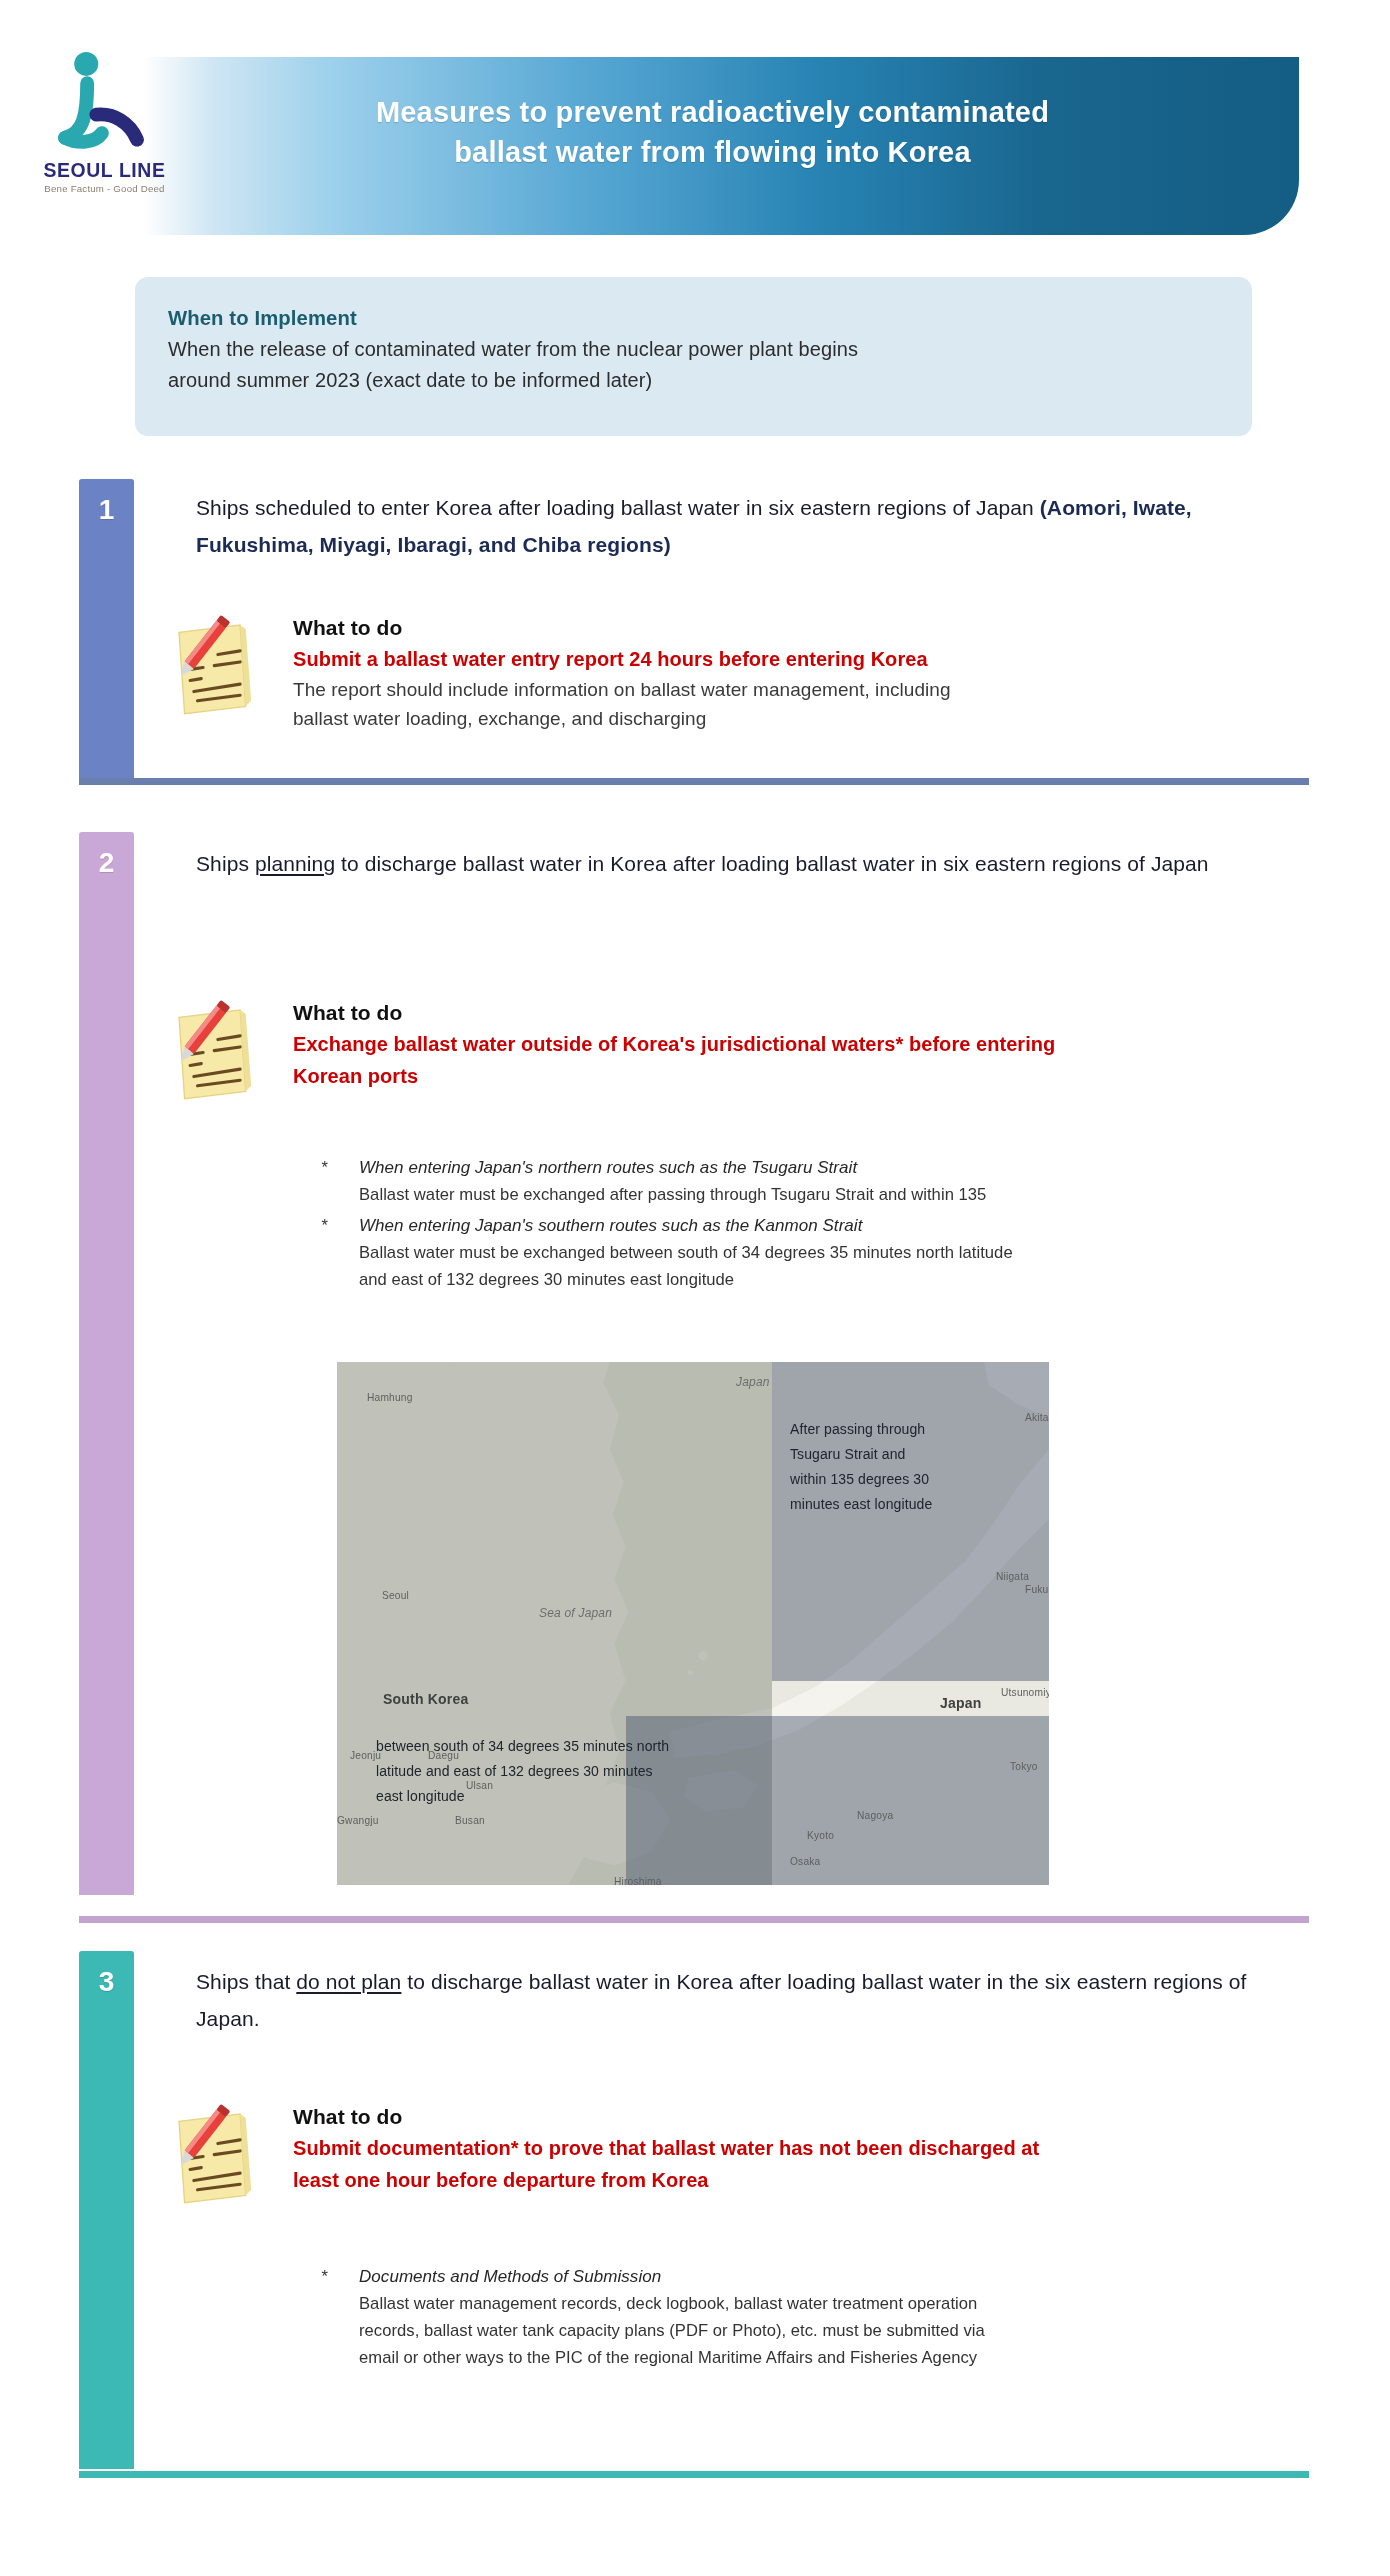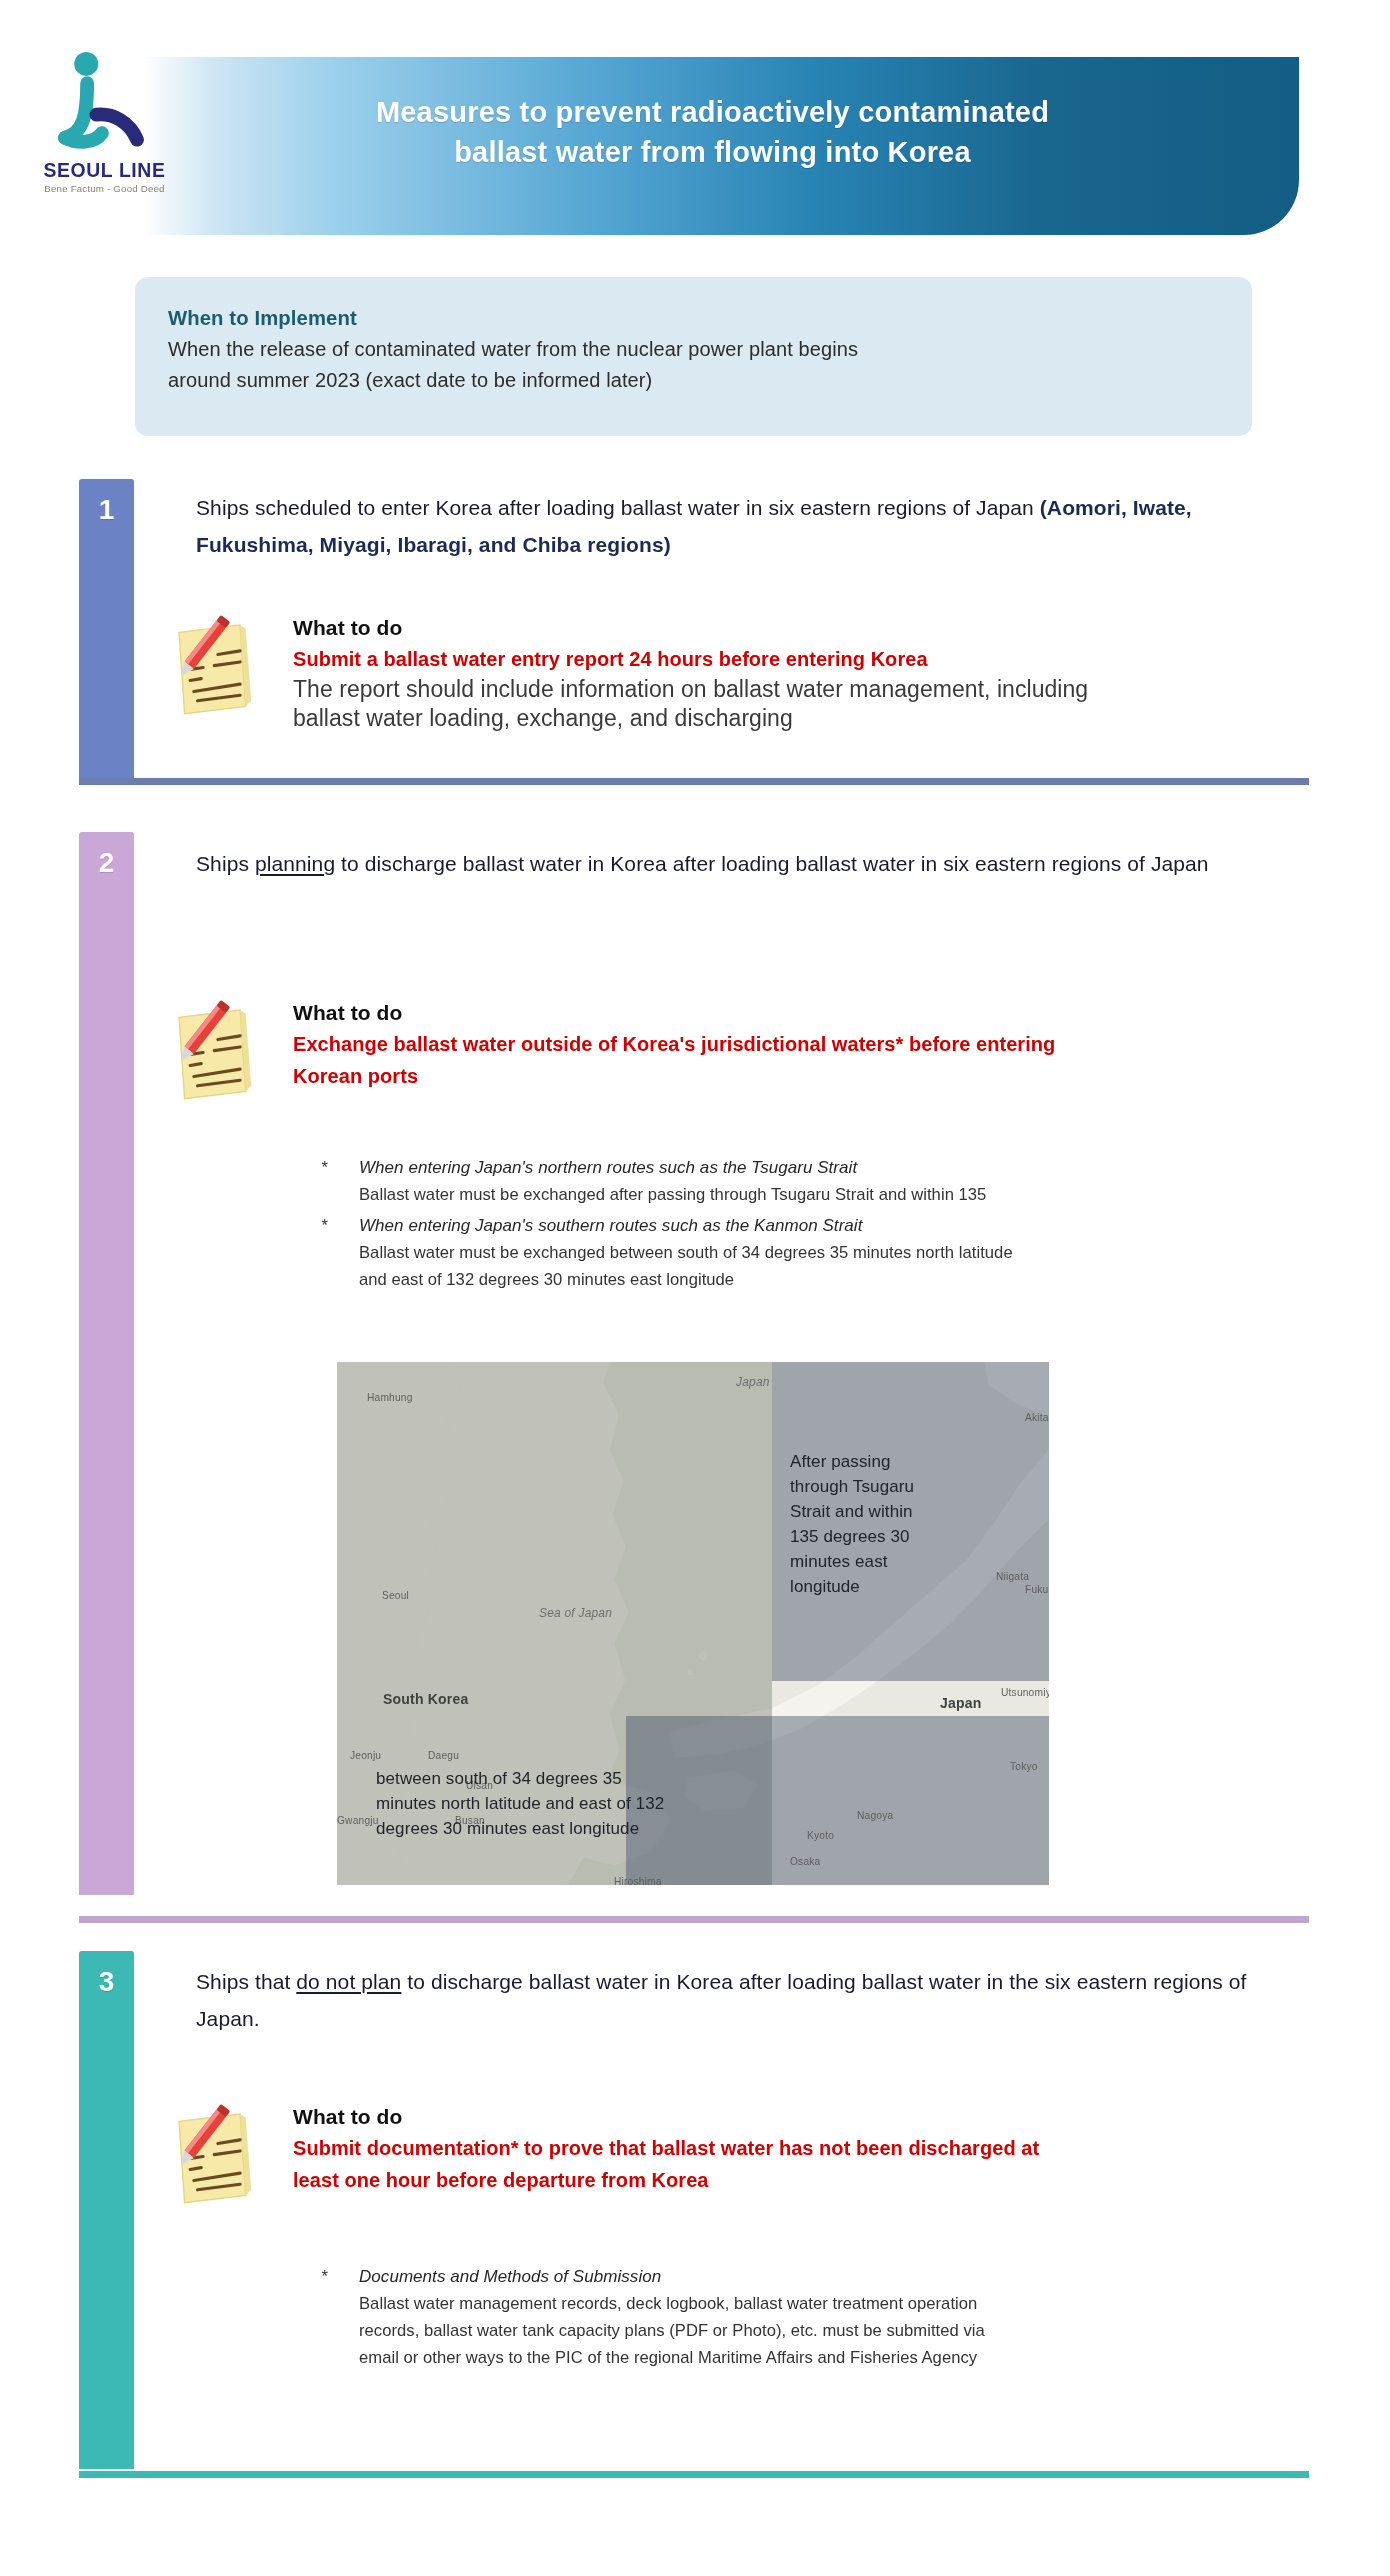--- a/index.html
+++ b/index.html
@@ -109,21 +109,21 @@
   .wtd-body { position: absolute; left: 127px; top: 0; width: 999px; }
   .wtd-title {
     color: #111111; font-size: 21px; font-weight: bold;
     line-height: 31px; letter-spacing: 0.1px;
   }
   .wtd-red {
     color: #cc0000; font-size: 20px; font-weight: bold;
     line-height: 32px; letter-spacing: 0.05px;
   }
   .wtd-note {
-    color: #3a3a3a; font-size: 23px; line-height: 29px;
+    color: #3a3a3a; font-size: 19px; line-height: 29px;
     letter-spacing: 0.05px;
   }
 
   
   .bullets { position: absolute; }
   .bullet { position: relative; padding-left: 54px; margin-bottom: 3.7px; }
   .bullet .star {
     position: absolute; left: 16.6px; top: 0;
     color: #333; font-size: 16.6px; line-height: 27px;
   }
@@ -139,24 +139,23 @@
     position: absolute;
     left: 337px; top: 1362px;
     width: 712px; height: 523px;
     overflow: hidden;
     background: #f2f1ec;
   }
   .map svg { display: block; }
   .map-label {
     position: absolute;
     color: #20242c;
-    font-size: 17px;
+    font-size: 14px;
     line-height: 25px;
     letter-spacing: 0.1px;
-    margin-top: 32px;
   }
   .map-label.north { left: 453px; top: 55px; width: 148px; }
   .map-label.south { left: 39px; top: 372px; width: 296px; }
   .ov-north {
     position: absolute; left: 435px; top: 0; width: 277px; height: 319px;
     background: rgba(60,72,100,.42);
   }
   .ov-south {
     position: absolute; left: 289px; top: 354px; width: 423px; height: 169px;
     background: rgba(60,72,100,.42);

